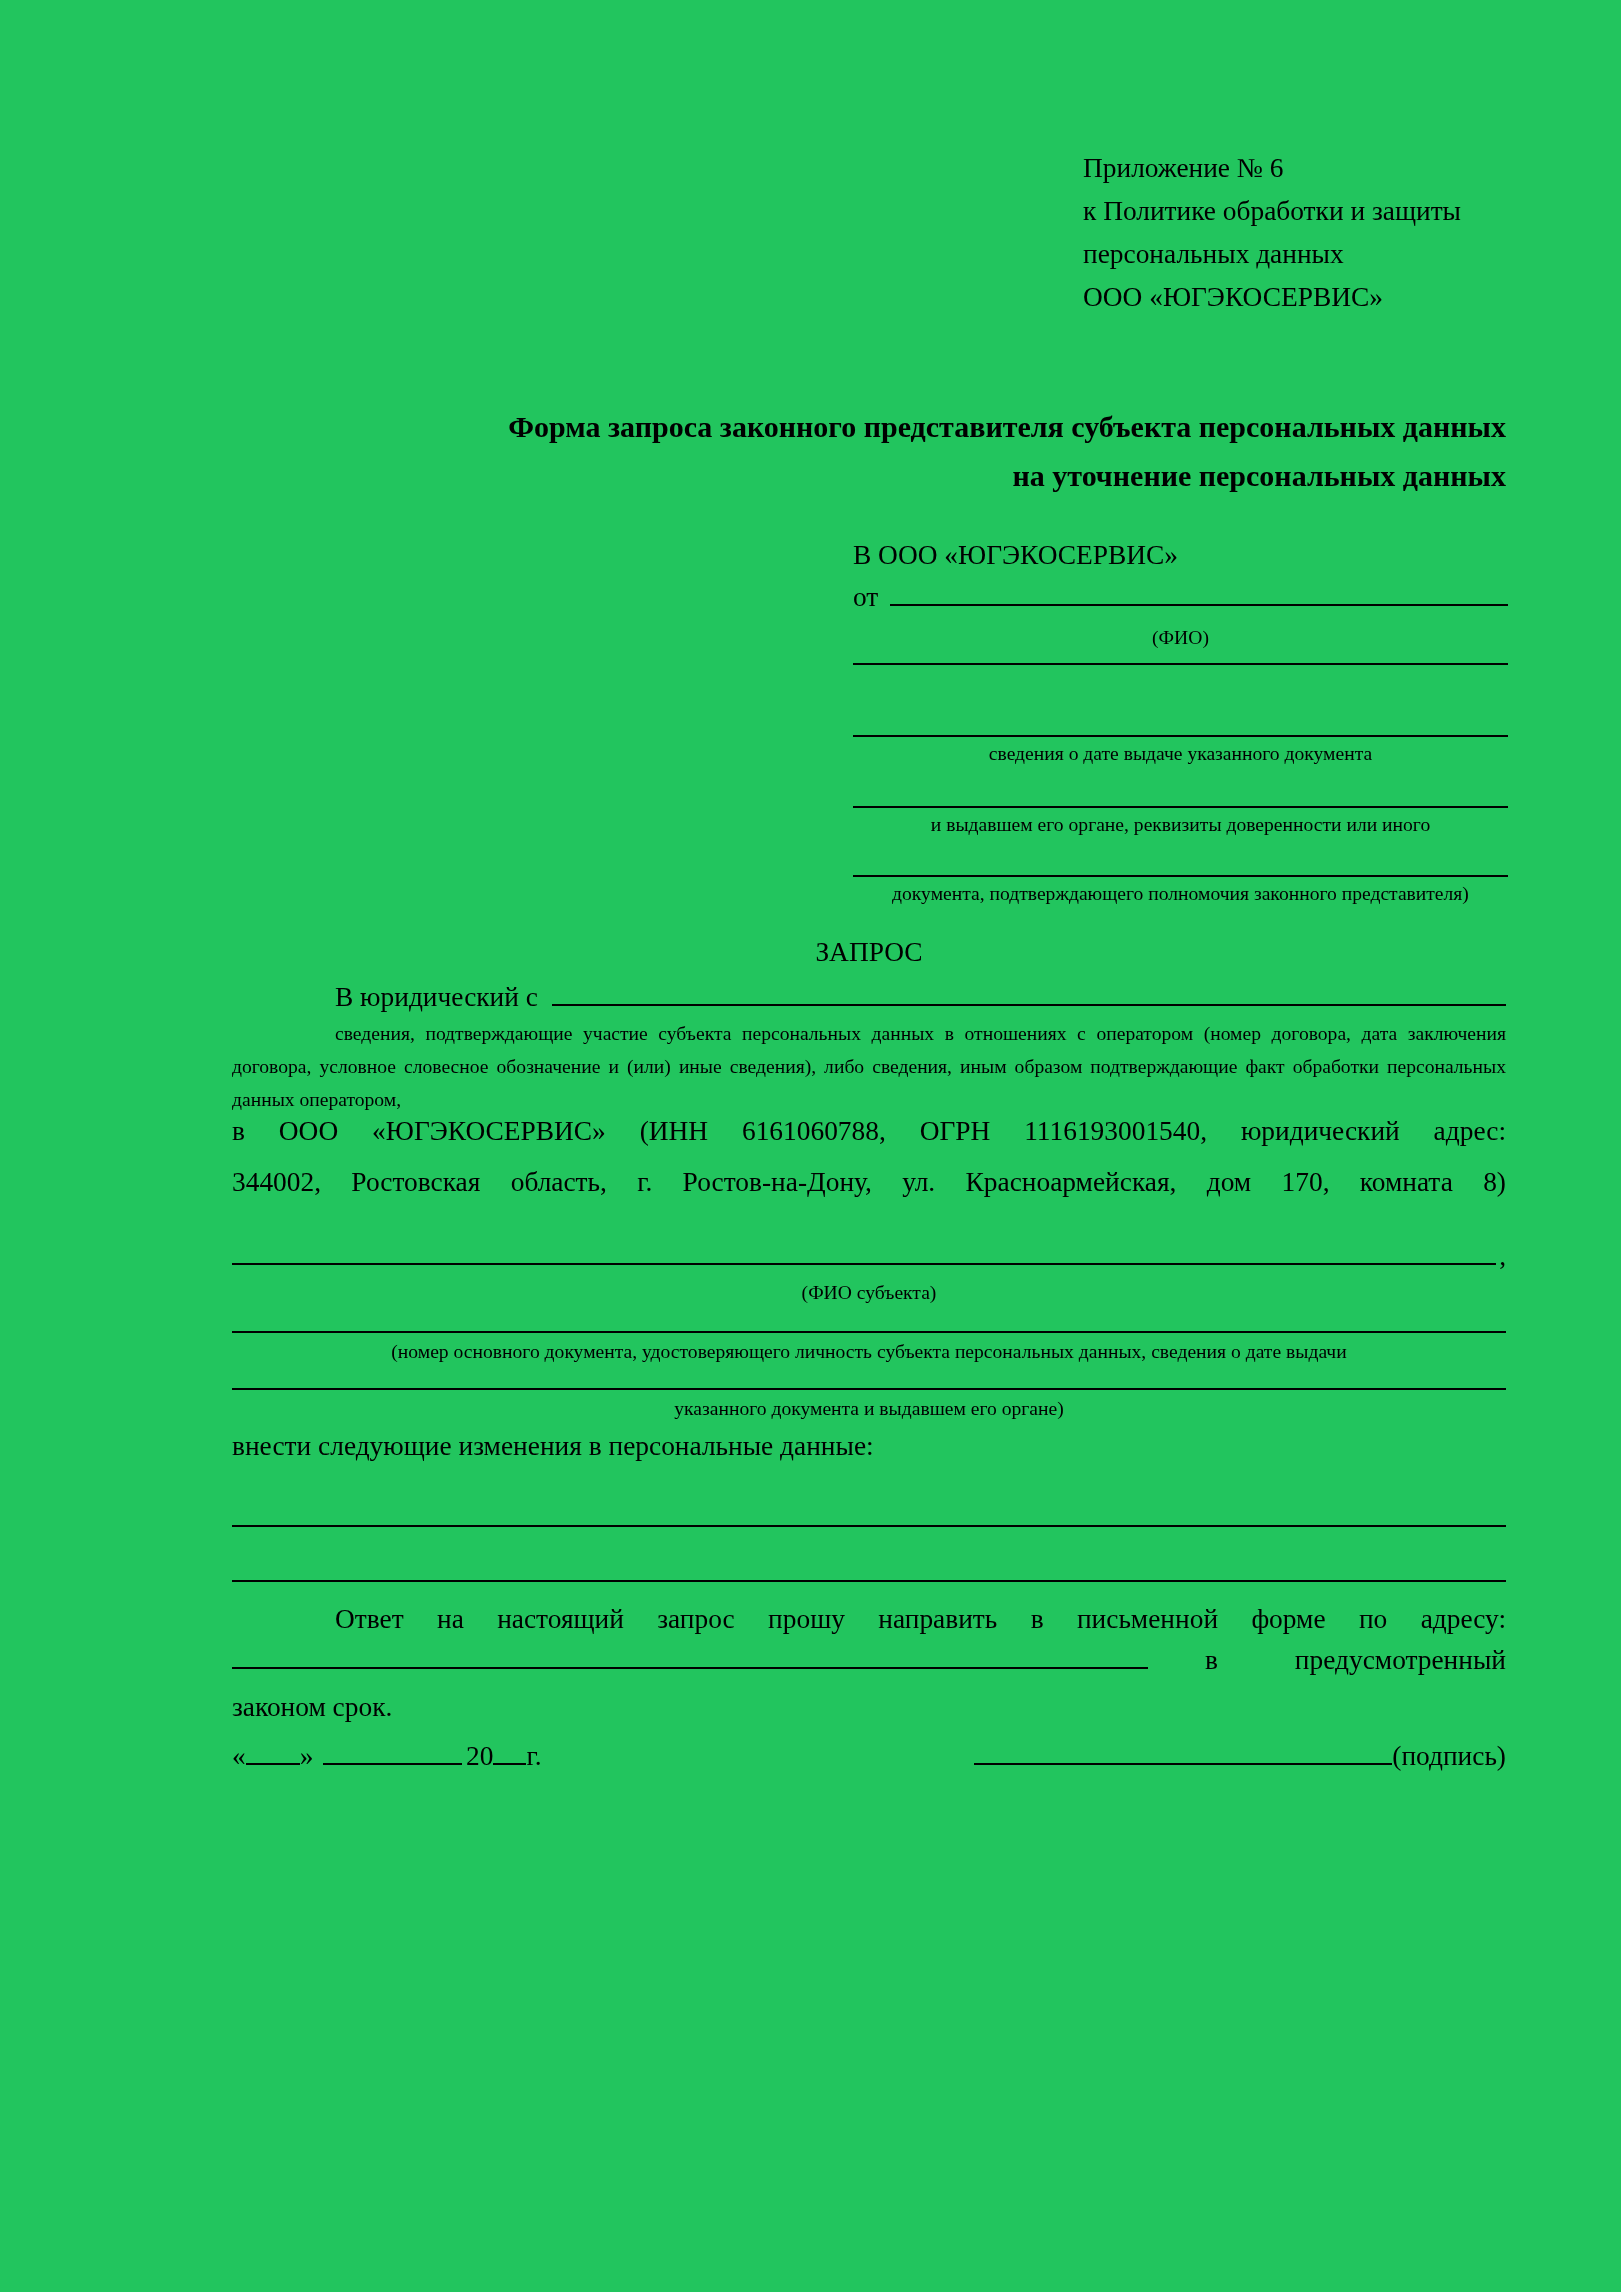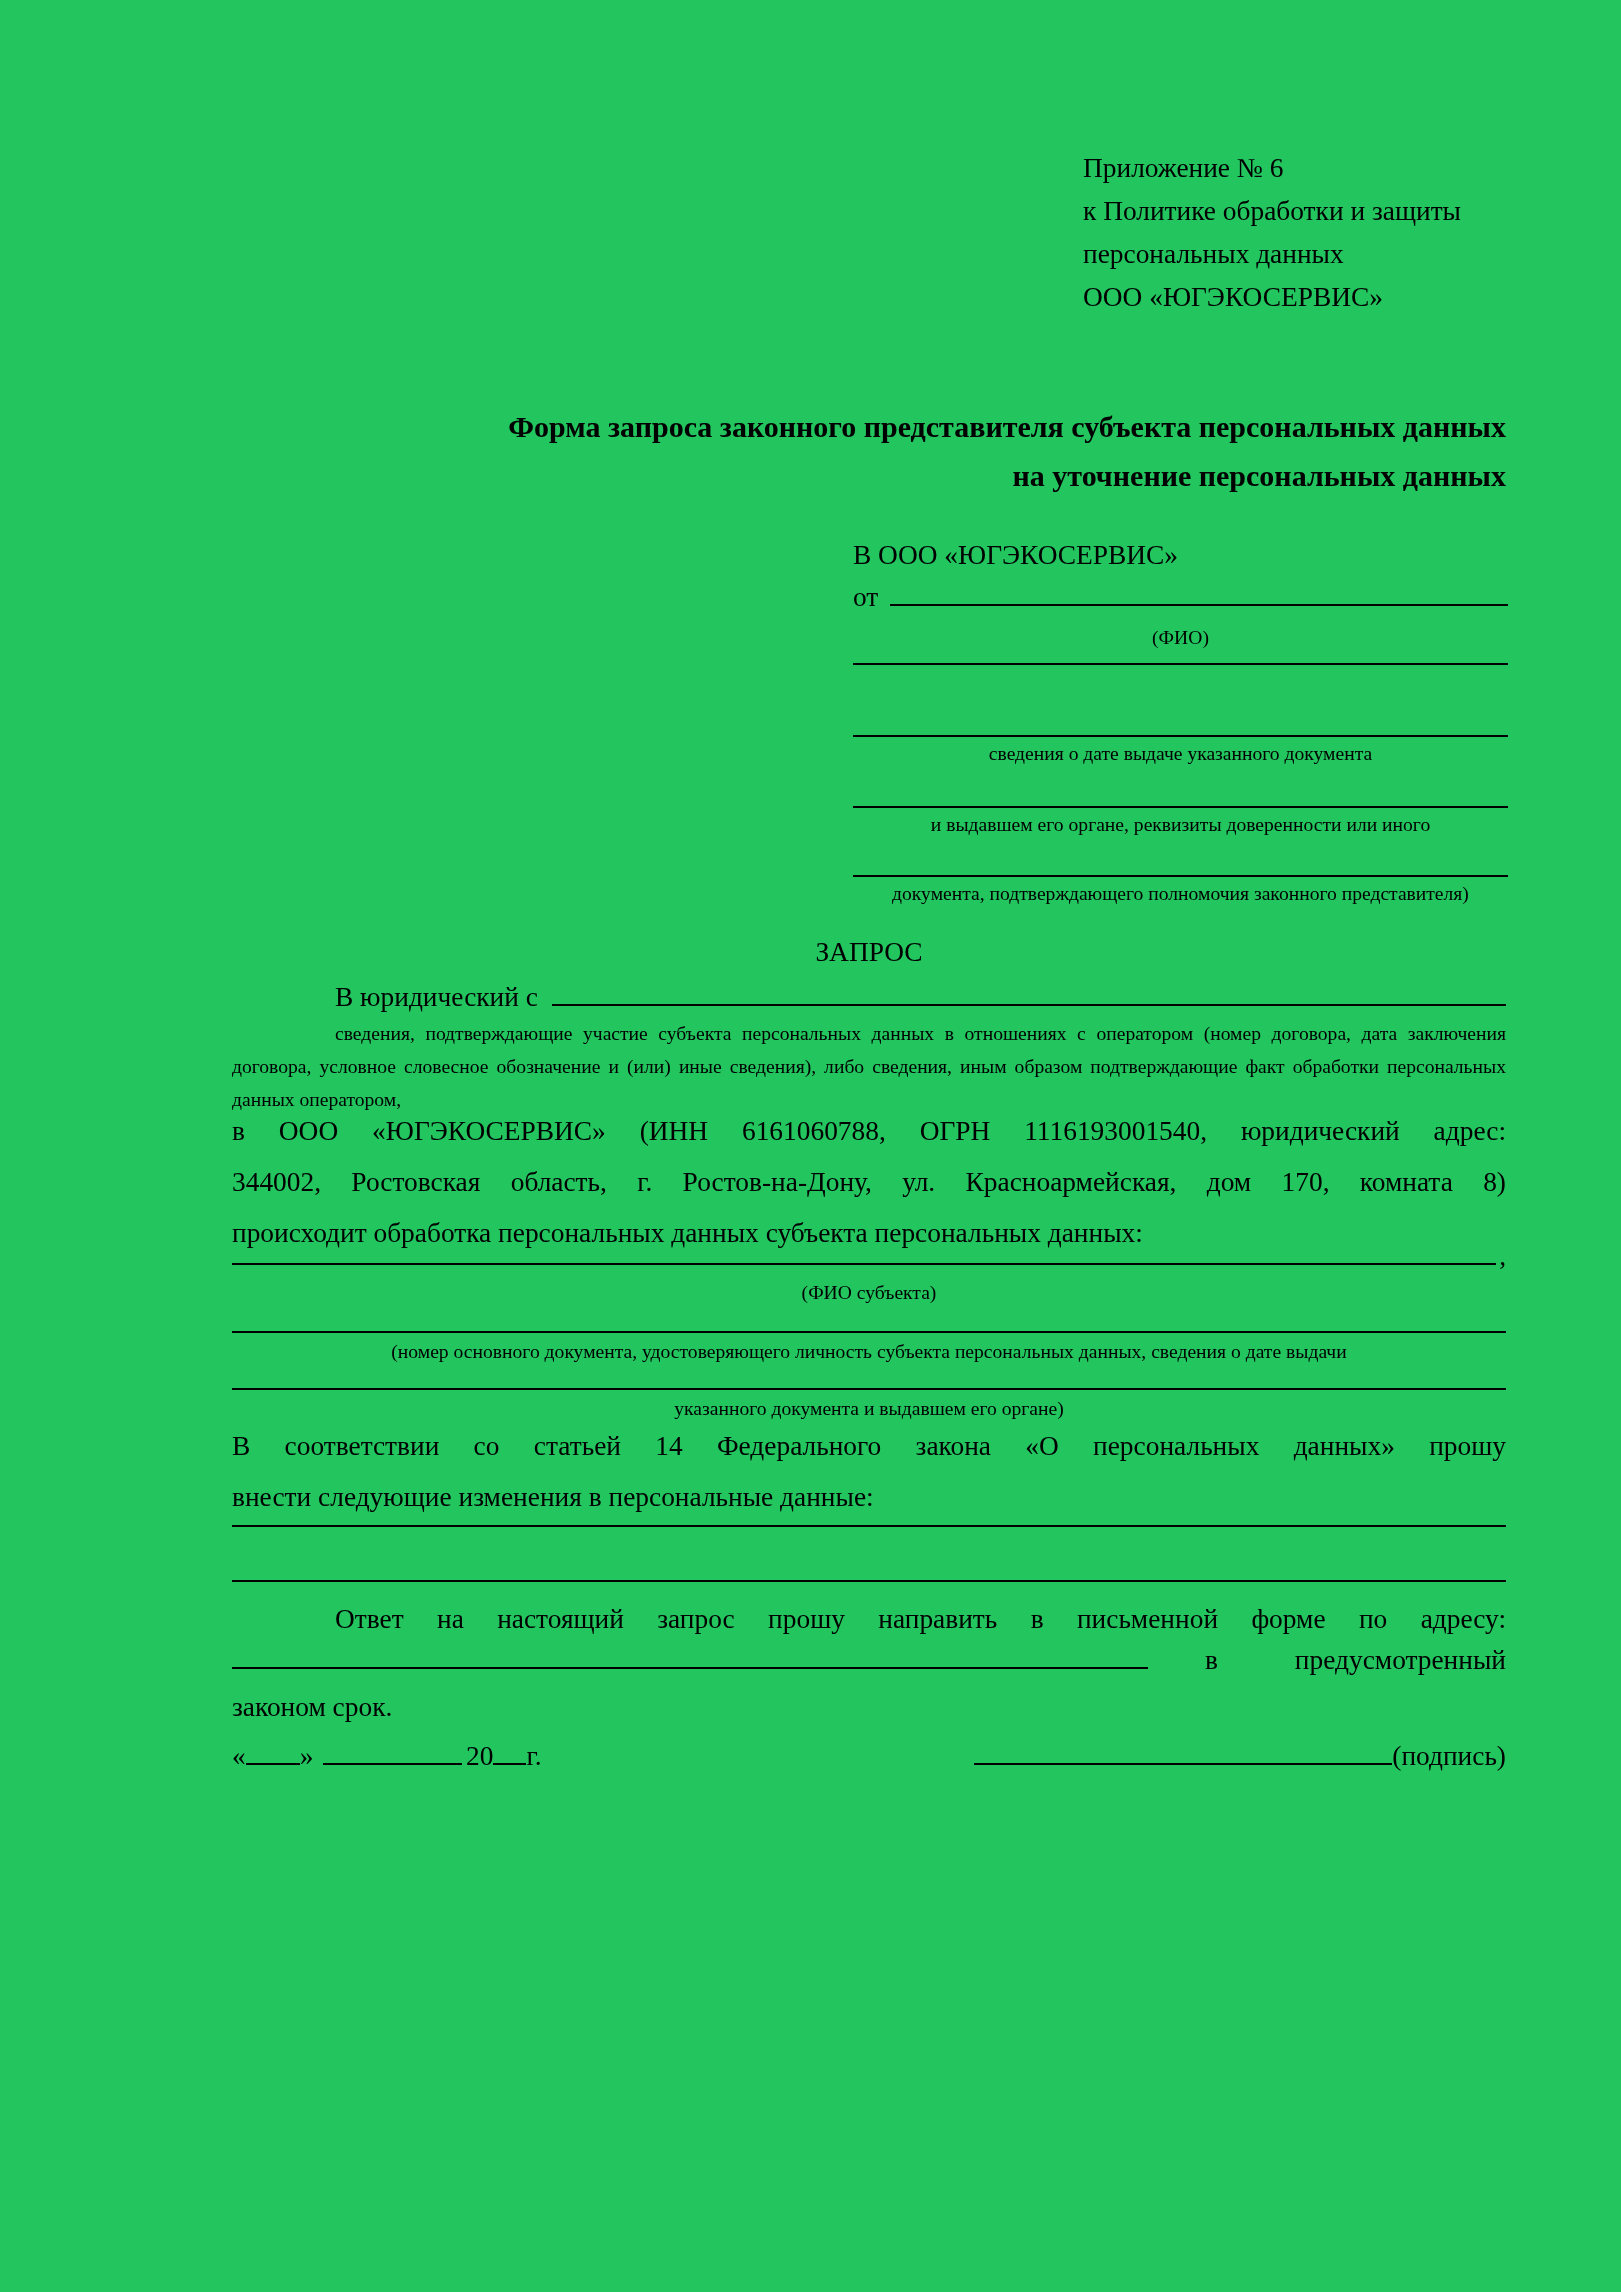--- a/index.html
+++ b/index.html
@@ -66,37 +66,35 @@
   <div class="abs row fs-body" style="left:232px;top:978px;width:1274px;height:39px;">
     <span style="margin-left:103px;">В юридический с</span>
     <span class="fill" style="margin-left:13.7px;"></span>
   </div>
 
   <div class="abs foot just" style="left:232px;top:1017px;width:1274px;text-indent:103px;">сведения, подтверждающие участие субъекта персональных данных в отношениях с оператором (номер договора, дата заключения договора, условное словесное обозначение и (или) иные сведения), либо сведения, иным образом подтверждающие факт обработки персональных данных оператором,</div>
 
   <div class="abs para" style="left:232px;top:1106px;width:1274px;">
     <div class="just-last">в ООО «ЮГЭКОСЕРВИС» (ИНН 6161060788, ОГРН 1116193001540, юридический адрес:</div>
     <div class="just-last">344002, Ростовская область, г. Ростов-на-Дону, ул. Красноармейская, дом 170, комната 8)</div>
-    <div>происходит обработка персональных данных субъекта персональных данных:</div>
   </div>
 
   <div class="abs row fs-body" style="left:232px;top:1237px;width:1274px;height:37px;">
     <span class="fill"></span>
     <span style="padding-left:2.9px;">,</span>
   </div>
   <div class="abs fs-small center" style="left:232px;top:1280px;width:1274px;">(ФИО субъекта)</div>
 
   <div class="abs rule" style="left:232px;top:1331px;width:1274px;"></div>
   <div class="abs fs-small center" style="left:232px;top:1339px;width:1274px;">(номер основного документа, удостоверяющего личность субъекта персональных данных, сведения о дате выдачи</div>
 
   <div class="abs rule" style="left:232px;top:1388px;width:1274px;"></div>
   <div class="abs fs-small center" style="left:232px;top:1396px;width:1274px;">указанного документа и выдавшем его органе)</div>
 
   <div class="abs para" style="left:232px;top:1421px;width:1274px;">
-    <div class="just-last">В соответствии со статьей 14 Федерального закона «О персональных данных» прошу</div>
     <div>внести следующие изменения в персональные данные:</div>
   </div>
 
   <div class="abs rule" style="left:232px;top:1525px;width:1274px;"></div>
   <div class="abs rule" style="left:232px;top:1580px;width:1274px;"></div>
 
   <div class="abs para just-last" style="left:232px;top:1594px;width:1274px;text-indent:103px;">Ответ на настоящий запрос прошу направить в письменной форме по адресу:</div>
   <div class="abs row para" style="left:232px;top:1635px;width:1274px;height:43px;">
     <span class="blank" style="width:916px;"></span>
     <span style="margin-left:57px;">в</span>

